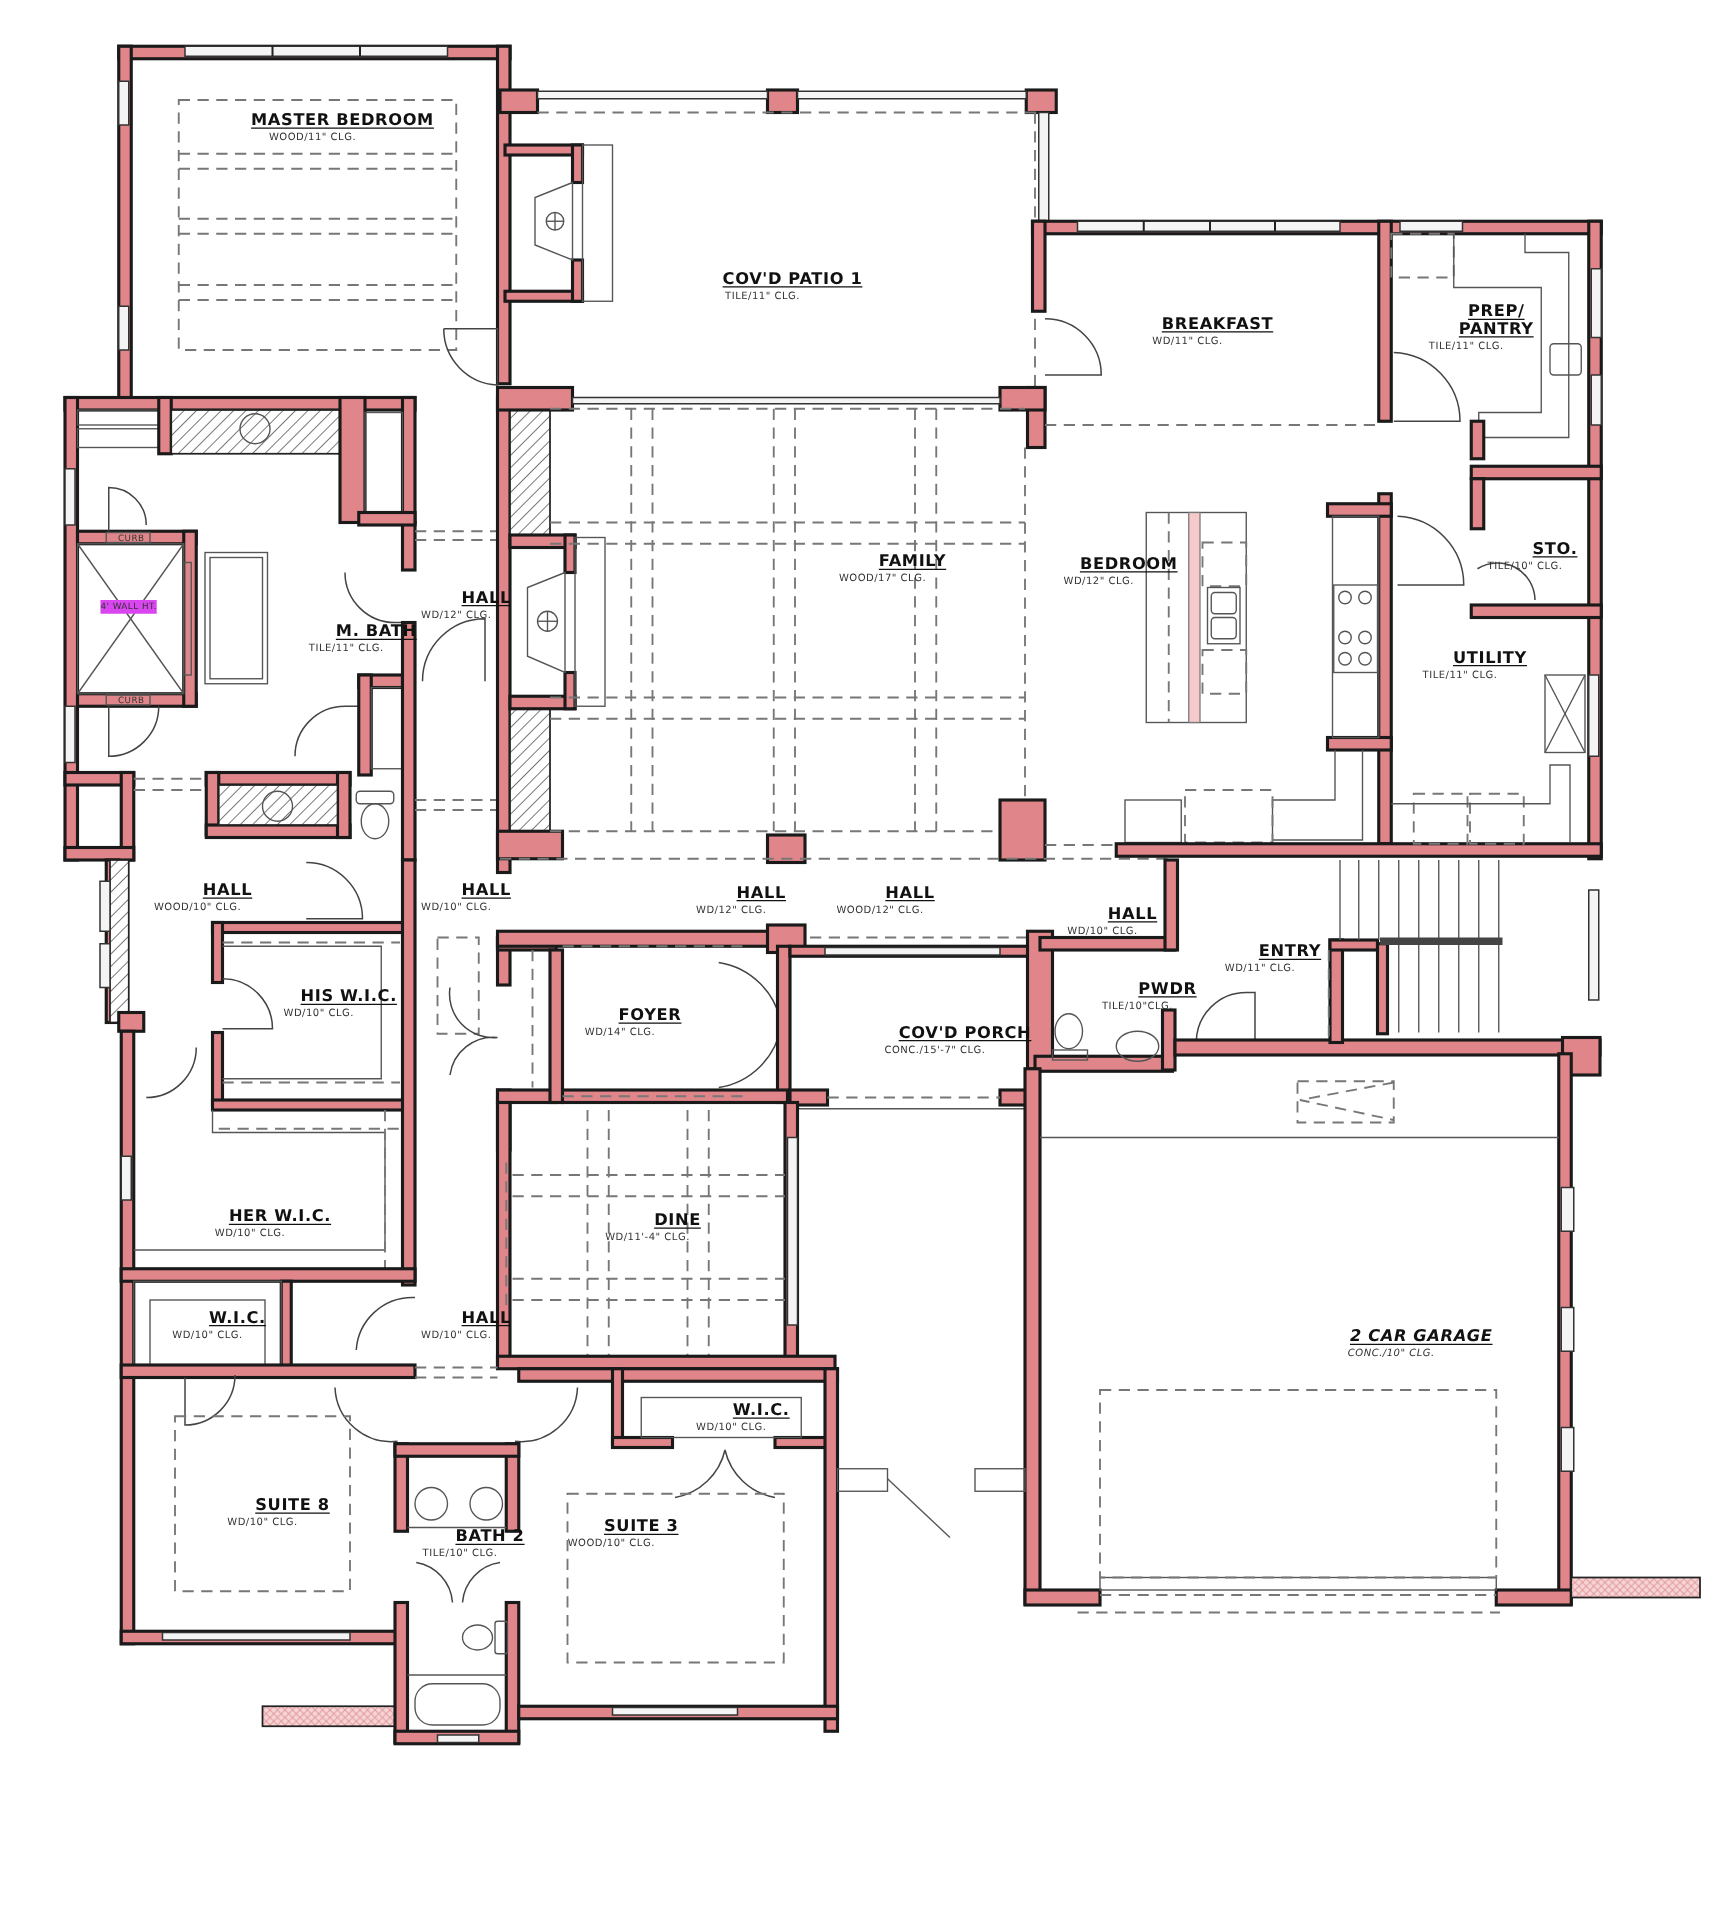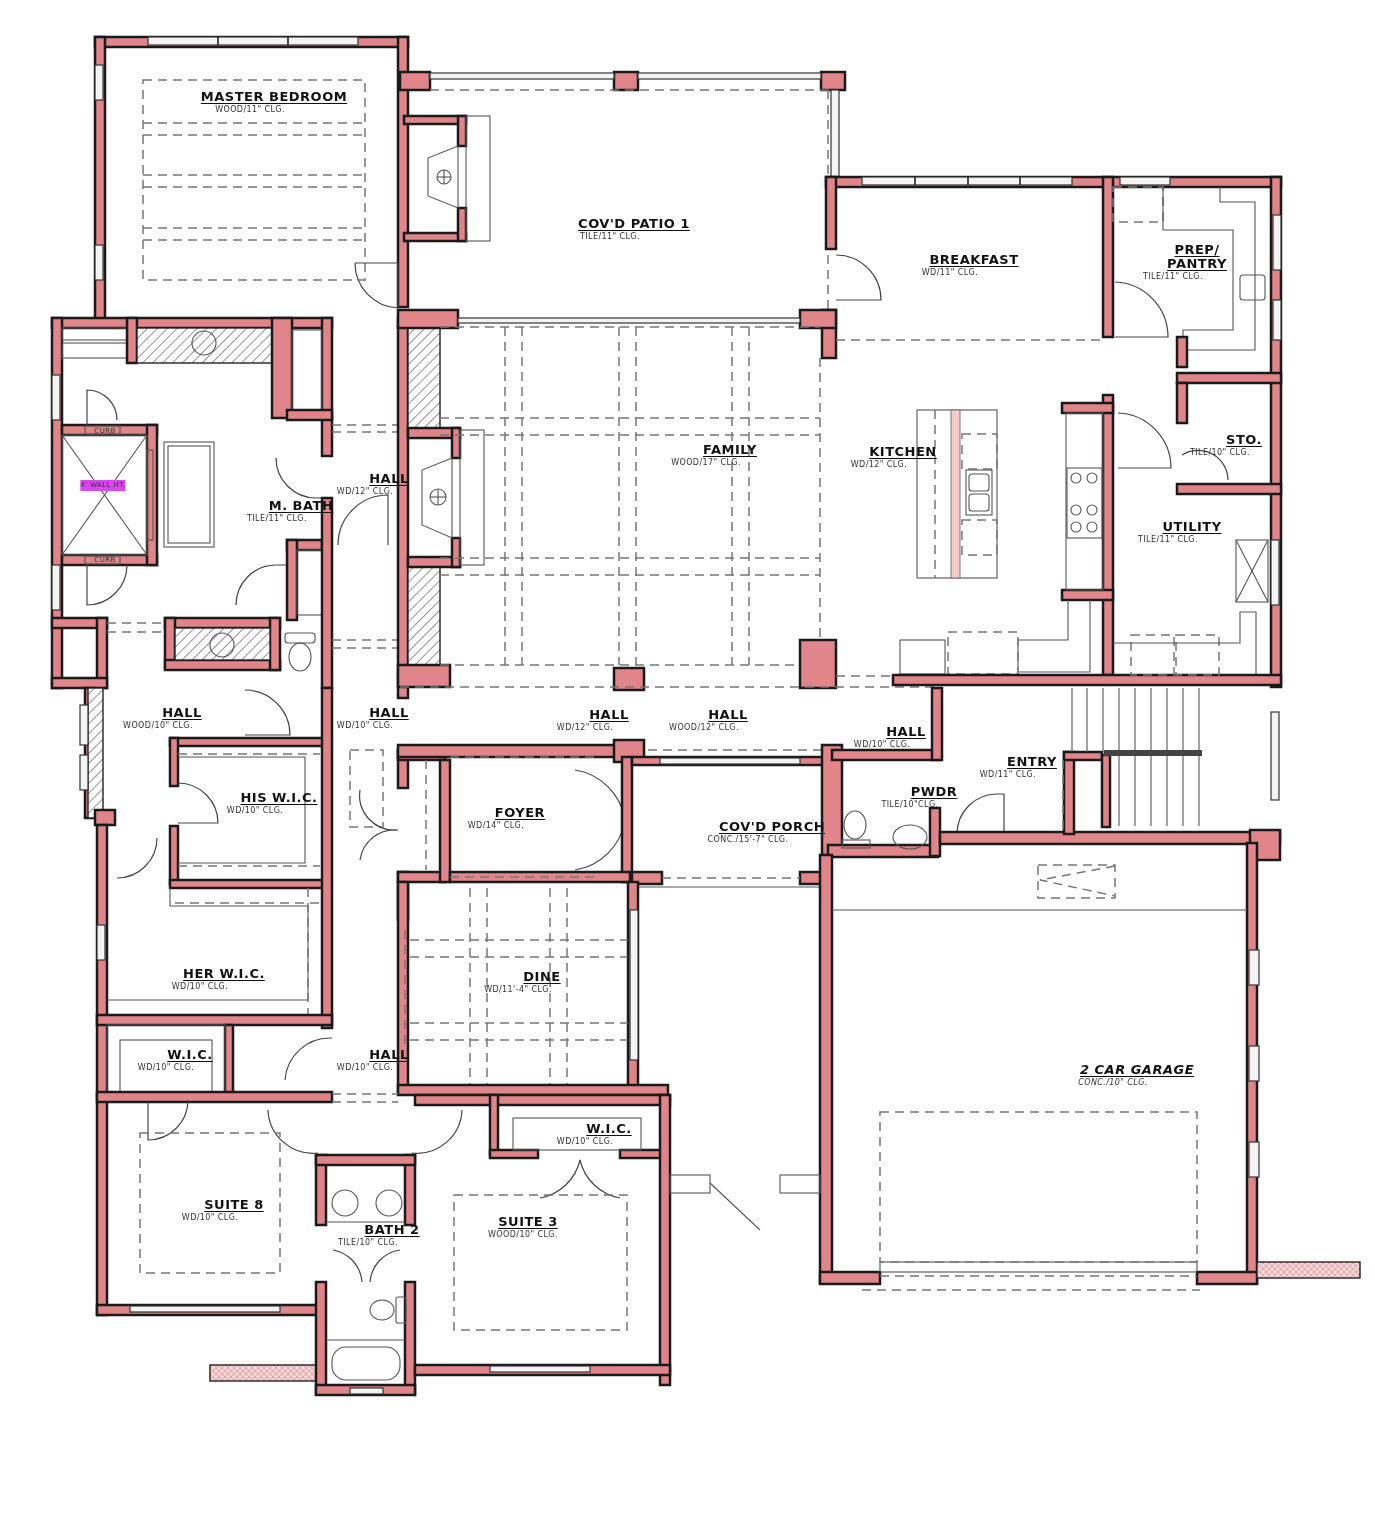--- a/index.html
+++ b/index.html
@@ -425,21 +425,21 @@
 </div>
 <div class="label" style="left:365px;top:472px;">
   <span class="room-name">HALL</span>
   <span class="room-sub">WD/12" CLG.</span>
 </div>
 <div class="label" style="left:686px;top:443px;margin-left:20px;">
   <span class="room-name">FAMILY</span>
   <span class="room-sub">WOOD/17" CLG.</span>
 </div>
 <div class="label" style="left:879px;top:445px;">
-  <span class="room-name">KITCHEN</span>
+  <span class="room-name">BEDROOM</span>
   <span class="room-sub">WD/12" CLG.</span>
 </div>
 <div class="label" style="left:1220px;top:433px;">
   <span class="room-name">STO.</span>
   <span class="room-sub">TILE/10" CLG.</span>
 </div>
 <div class="label" style="left:1168px;top:520px;">
   <span class="room-name">UTILITY</span>
   <span class="room-sub">TILE/11" CLG.</span>
 </div>
@@ -508,21 +508,21 @@
   <span class="room-sub">WD/10" CLG.</span>
 </div>
 <div class="label" style="left:210px;top:1198px;">
   <span class="room-name">SUITE 8</span>
   <span class="room-sub">WD/10" CLG.</span>
 </div>
 <div class="label" style="left:368px;top:1223px;">
   <span class="room-name">BATH 2</span>
   <span class="room-sub">TILE/10" CLG.</span>
 </div>
-<div class="label" style="left:504px;top:1215px;text-align:right;">
+<div class="label" style="left:489px;top:1215px;">
   <span class="room-name">SUITE 3</span>
   <span class="room-sub">WOOD/10" CLG.</span>
 </div>
 
 <div class="label" style="left:105px;top:426px;font-size:7px;">
   <span class="room-sub" style="font-size:7px;">CURB</span>
 </div>
 <div class="label" style="left:105px;top:555px;">
   <span class="room-sub" style="font-size:7px;">CURB</span>
 </div>

